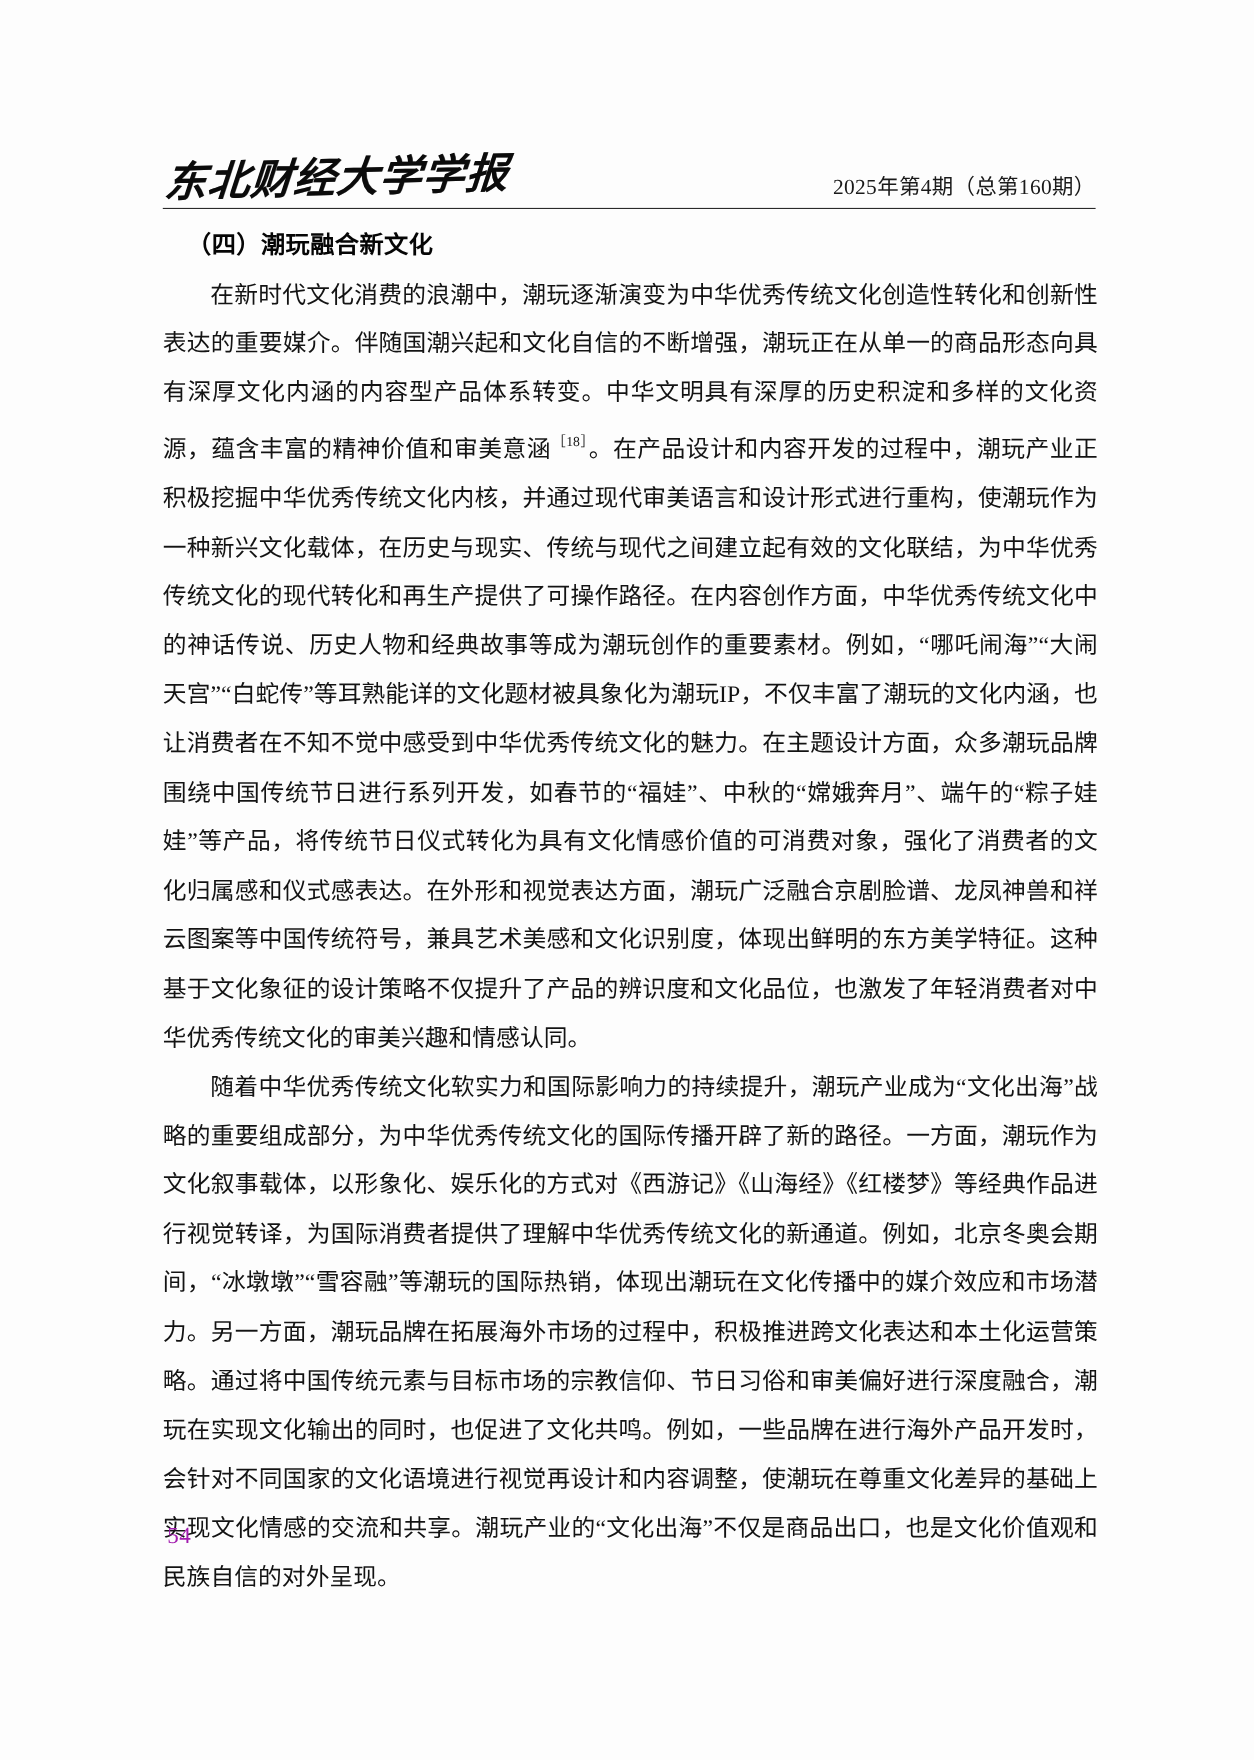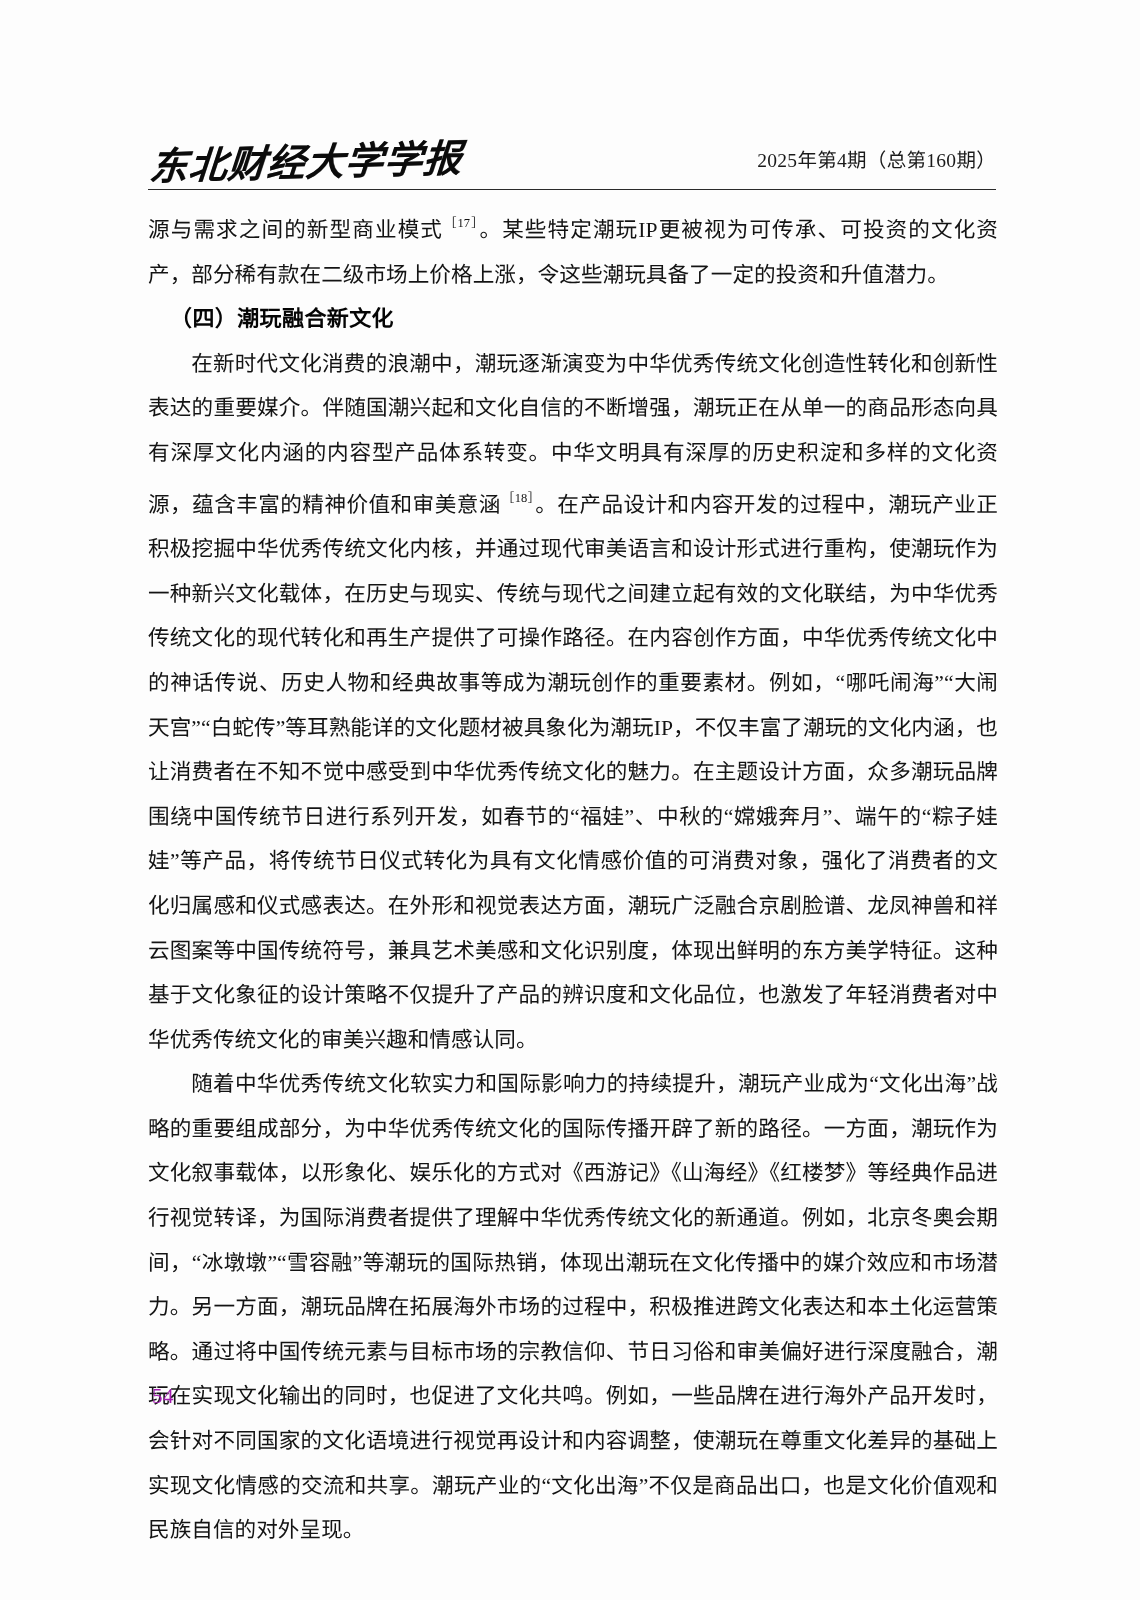--- a/index.html
+++ b/index.html
@@ -53,21 +53,21 @@
     padding-bottom: 2px;
     text-shadow: 0.4px 0 0 rgba(0,0,0,0.55);
   }
 
   .issue-line {
     font-size: 19.5px;
     line-height: 1;
     color: #1a1a1a;
     white-space: nowrap;
     letter-spacing: 0.3px;
-    padding-bottom: 18px;
+    padding-bottom: 8px;
   }
 
   .header-rule {
     position: absolute;
     left: 148px;
     top: 189px;
     width: 848px;
     height: 0;
     border-top: 1.4px solid #2a2a2a;
   }
@@ -133,21 +133,20 @@
 
   <div class="header">
     <div class="masthead">东北财经大学学报</div>
     <div class="issue-line">2025年第4期（总第160期）</div>
   </div>
 
   <div class="header-rule"></div>
 
   <div class="content">
 
-    <p class="para"><span>源与需求之间的新型商业模式</span><sup class="fnote latin">［17］</sup><span>。某些特定潮玩IP更被视为可传承、可投资的文化资产，部分稀有款在二级市场上价格上涨，令这些潮玩具备了一定的投资和升值潜力。</span></p>
 
     <h2 class="section-heading">（四）潮玩融合新文化</h2>
 
     <p class="para indent"><span>在新时代文化消费的浪潮中，潮玩逐渐演变为中华优秀传统文化创造性转化和创新性表达的重要媒介。伴随国潮兴起和文化自信的不断增强，潮玩正在从单一的商品形态向具有深厚文化内涵的内容型产品体系转变。中华文明具有深厚的历史积淀和多样的文化资源，蕴含丰富的精神价值和审美意涵</span><sup class="fnote latin">［18］</sup><span>。在产品设计和内容开发的过程中，潮玩产业正积极挖掘中华优秀传统文化内核，并通过现代审美语言和设计形式进行重构，使潮玩作为一种新兴文化载体，在历史与现实、传统与现代之间建立起有效的文化联结，为中华优秀传统文化的现代转化和再生产提供了可操作路径。在内容创作方面，中华优秀传统文化中的神话传说、历史人物和经典故事等成为潮玩创作的重要素材。例如，“哪吒闹海”“大闹天宫”“白蛇传”等耳熟能详的文化题材被具象化为潮玩IP，不仅丰富了潮玩的文化内涵，也让消费者在不知不觉中感受到中华优秀传统文化的魅力。在主题设计方面，众多潮玩品牌围绕中国传统节日进行系列开发，如春节的“福娃”、中秋的“嫦娥奔月”、端午的“粽子娃娃”等产品，将传统节日仪式转化为具有文化情感价值的可消费对象，强化了消费者的文化归属感和仪式感表达。在外形和视觉表达方面，潮玩广泛融合京剧脸谱、龙凤神兽和祥云图案等中国传统符号，兼具艺术美感和文化识别度，体现出鲜明的东方美学特征。这种基于文化象征的设计策略不仅提升了产品的辨识度和文化品位，也激发了年轻消费者对中华优秀传统文化的审美兴趣和情感认同。</span></p>
 
 
     <p class="para indent">随着中华优秀传统文化软实力和国际影响力的持续提升，潮玩产业成为“文化出海”战略的重要组成部分，为中华优秀传统文化的国际传播开辟了新的路径。一方面，潮玩作为文化叙事载体，以形象化、娱乐化的方式对《西游记》《山海经》《红楼梦》等经典作品进行视觉转译，为国际消费者提供了理解中华优秀传统文化的新通道。例如，北京冬奥会期间，“冰墩墩”“雪容融”等潮玩的国际热销，体现出潮玩在文化传播中的媒介效应和市场潜力。另一方面，潮玩品牌在拓展海外市场的过程中，积极推进跨文化表达和本土化运营策略。通过将中国传统元素与目标市场的宗教信仰、节日习俗和审美偏好进行深度融合，潮玩在实现文化输出的同时，也促进了文化共鸣。例如，一些品牌在进行海外产品开发时，会针对不同国家的文化语境进行视觉再设计和内容调整，使潮玩在尊重文化差异的基础上实现文化情感的交流和共享。潮玩产业的“文化出海”不仅是商品出口，也是文化价值观和民族自信的对外呈现。</p>
 
   </div>
 

